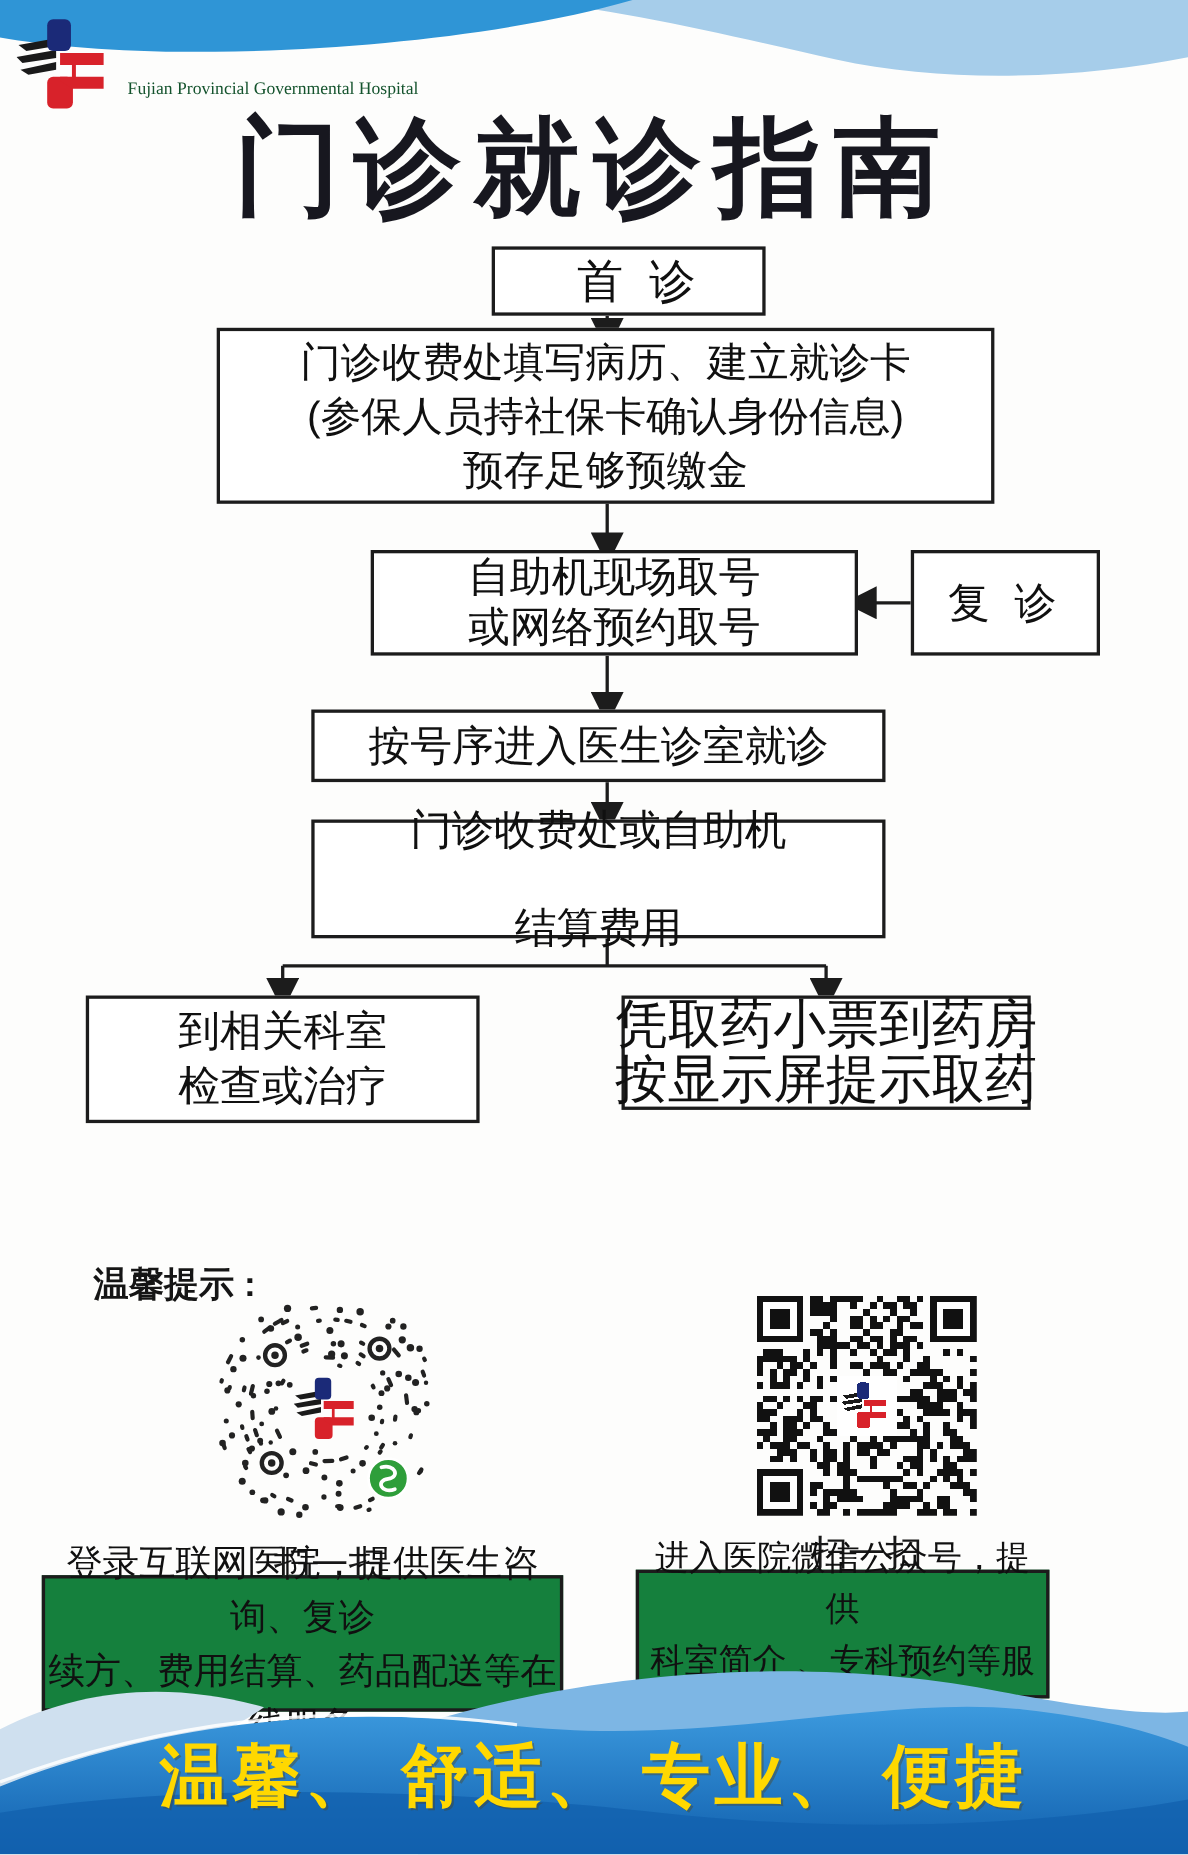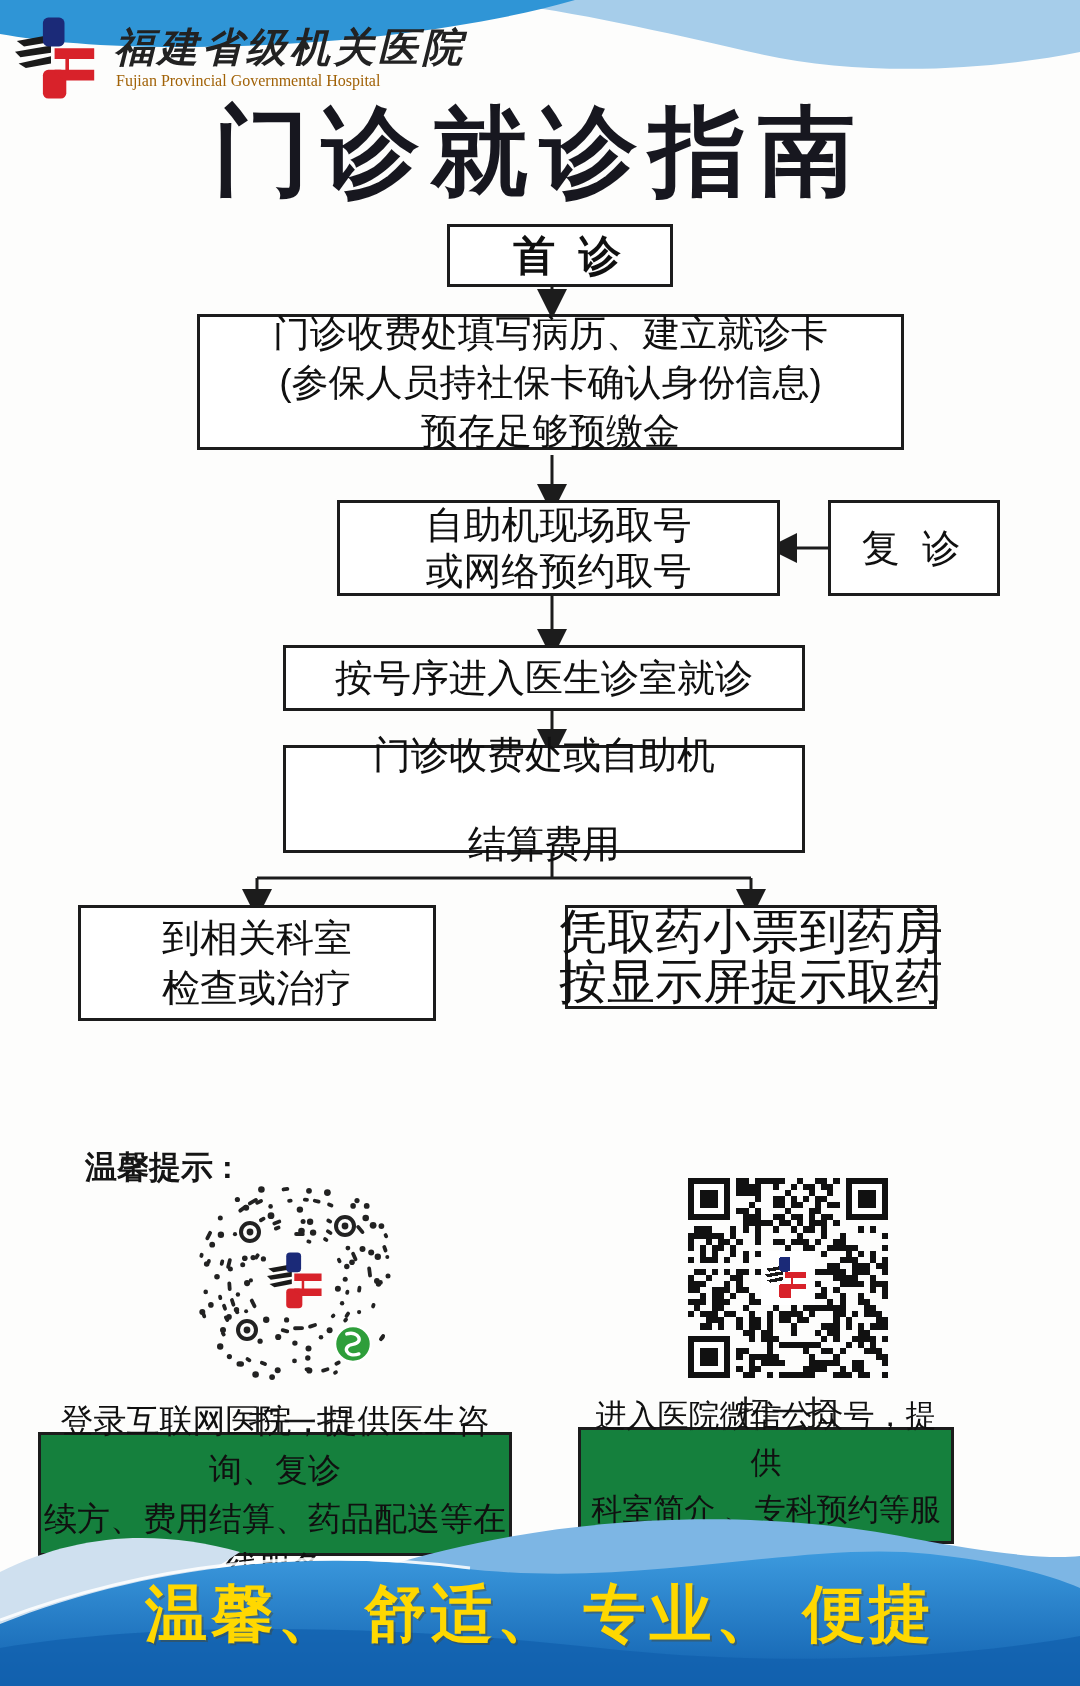--- a/index.html
+++ b/index.html
@@ -23,35 +23,35 @@
   .top-wave{position:absolute;top:0;left:0;width:1080px;height:82px;}
   .logo-row{position:absolute;top:12px;left:14px;width:420px;height:96px;}
   .logo-icon{position:absolute;top:2px;left:0;width:92px;height:90px;}
   .logo-zh{
     position:absolute;left:100px;top:8px;width:330px;
     font-family:"DejaVu Serif",serif;font-style:italic;font-weight:700;
     font-size:40px;letter-spacing:4px;color:#222;white-space:nowrap;
   }
   .logo-en{
     position:absolute;left:102px;top:60px;width:330px;
-    font-family:"Liberation Serif",serif;font-size:16px;color:#a16207;white-space:nowrap;
+    font-family:"Liberation Serif",serif;font-size:16px;color:#14532d;white-space:nowrap;
   }
   .title{
     position:absolute;left:0;right:0;top:88px;margin:0;
     text-align:center;font-size:97px;font-weight:900;letter-spacing:12px;
     color:#17171f;
   }
   .fbox{
     position:absolute;border:3px solid var(--ink);background:#fff;
     display:flex;flex-direction:column;align-items:center;justify-content:center;
     text-align:center;color:#101010;box-sizing:border-box;
   }
   .fbox .ln{display:block;white-space:nowrap;}
-  .box-first{left:447px;top:224px;width:226px;height:63px;font-size:42px;font-weight:700;letter-spacing:6px;padding-left:20px;}
-  .box-register{left:197px;top:314px;width:707px;height:136px;font-size:37px;line-height:49px;}
+  .box-first{left:447px;top:224px;width:249px;height:63px;font-size:42px;font-weight:400;letter-spacing:6px;padding-left:20px;}
+  .box-register{left:197px;top:298px;width:707px;height:160px;font-size:37px;line-height:49px;}
   .box-number{left:337px;top:500px;width:443px;height:96px;font-size:38px;line-height:46px;}
   .box-revisit{left:828px;top:500px;width:172px;height:96px;font-size:38px;letter-spacing:6px;}
   .box-order{left:283px;top:645px;width:522px;height:66px;font-size:38px;}
   .box-pay{left:283px;top:745px;width:522px;height:108px;font-size:38px;line-height:50px;gap:39px;}
   .box-exam{left:78px;top:905px;width:358px;height:116px;font-size:38px;line-height:50px;}
   .box-pharmacy{left:565px;top:905px;width:372px;height:104px;font-size:48px;line-height:50px;}
   .connectors{position:absolute;top:0;left:0;width:1080px;height:1686px;pointer-events:none;}
   .tips-label{position:absolute;left:85px;top:1146px;font-size:32px;font-weight:700;color:#151515;}
   .qr-left{position:absolute;left:195px;top:1182px;width:210px;height:212px;}
   .qr-right{position:absolute;left:688px;top:1178px;width:200px;height:200px;}
@@ -89,21 +89,20 @@
           <path fill="#1a1a1a" d="M0,42 L40,35 L40,43 L6,48 Z"></path>
           <path fill="#1a1a1a" d="M4,55 L40,47 L40,55 L12,60 Z"></path>
           <rect x="31" y="4" width="24" height="32" rx="6" fill="var(--logo-navy)"></rect>
           <rect x="31" y="62" width="26" height="32" rx="6" fill="var(--logo-red)"></rect>
           <path fill="var(--logo-red)" d="M44,38 L88,38 L88,50 L60,50 L60,62 L88,62 L88,74 L56,74 L44,66 Z
                    M56,50 L44,50 L44,62 L56,62 Z" fill-rule="evenodd"></path>
         </symbol>
       </defs>
       <use href="#hospital-logo" width="100" height="100"></use>
     </svg>
-    <div class="logo-zh">福建省级机关医院</div>
     <div class="logo-en">Fujian Provincial Governmental Hospital</div>
   </div>
 
   <h1 class="title">门诊就诊指南</h1>
 
   <svg class="connectors" viewBox="0 0 1080 1686">
     <defs>
       <marker id="ah" markerWidth="10" markerHeight="10" refX="2" refY="5" orient="auto">
         <path d="M0,0 L10,5 L0,10 Z" fill="var(--ink)"></path>
       </marker>

